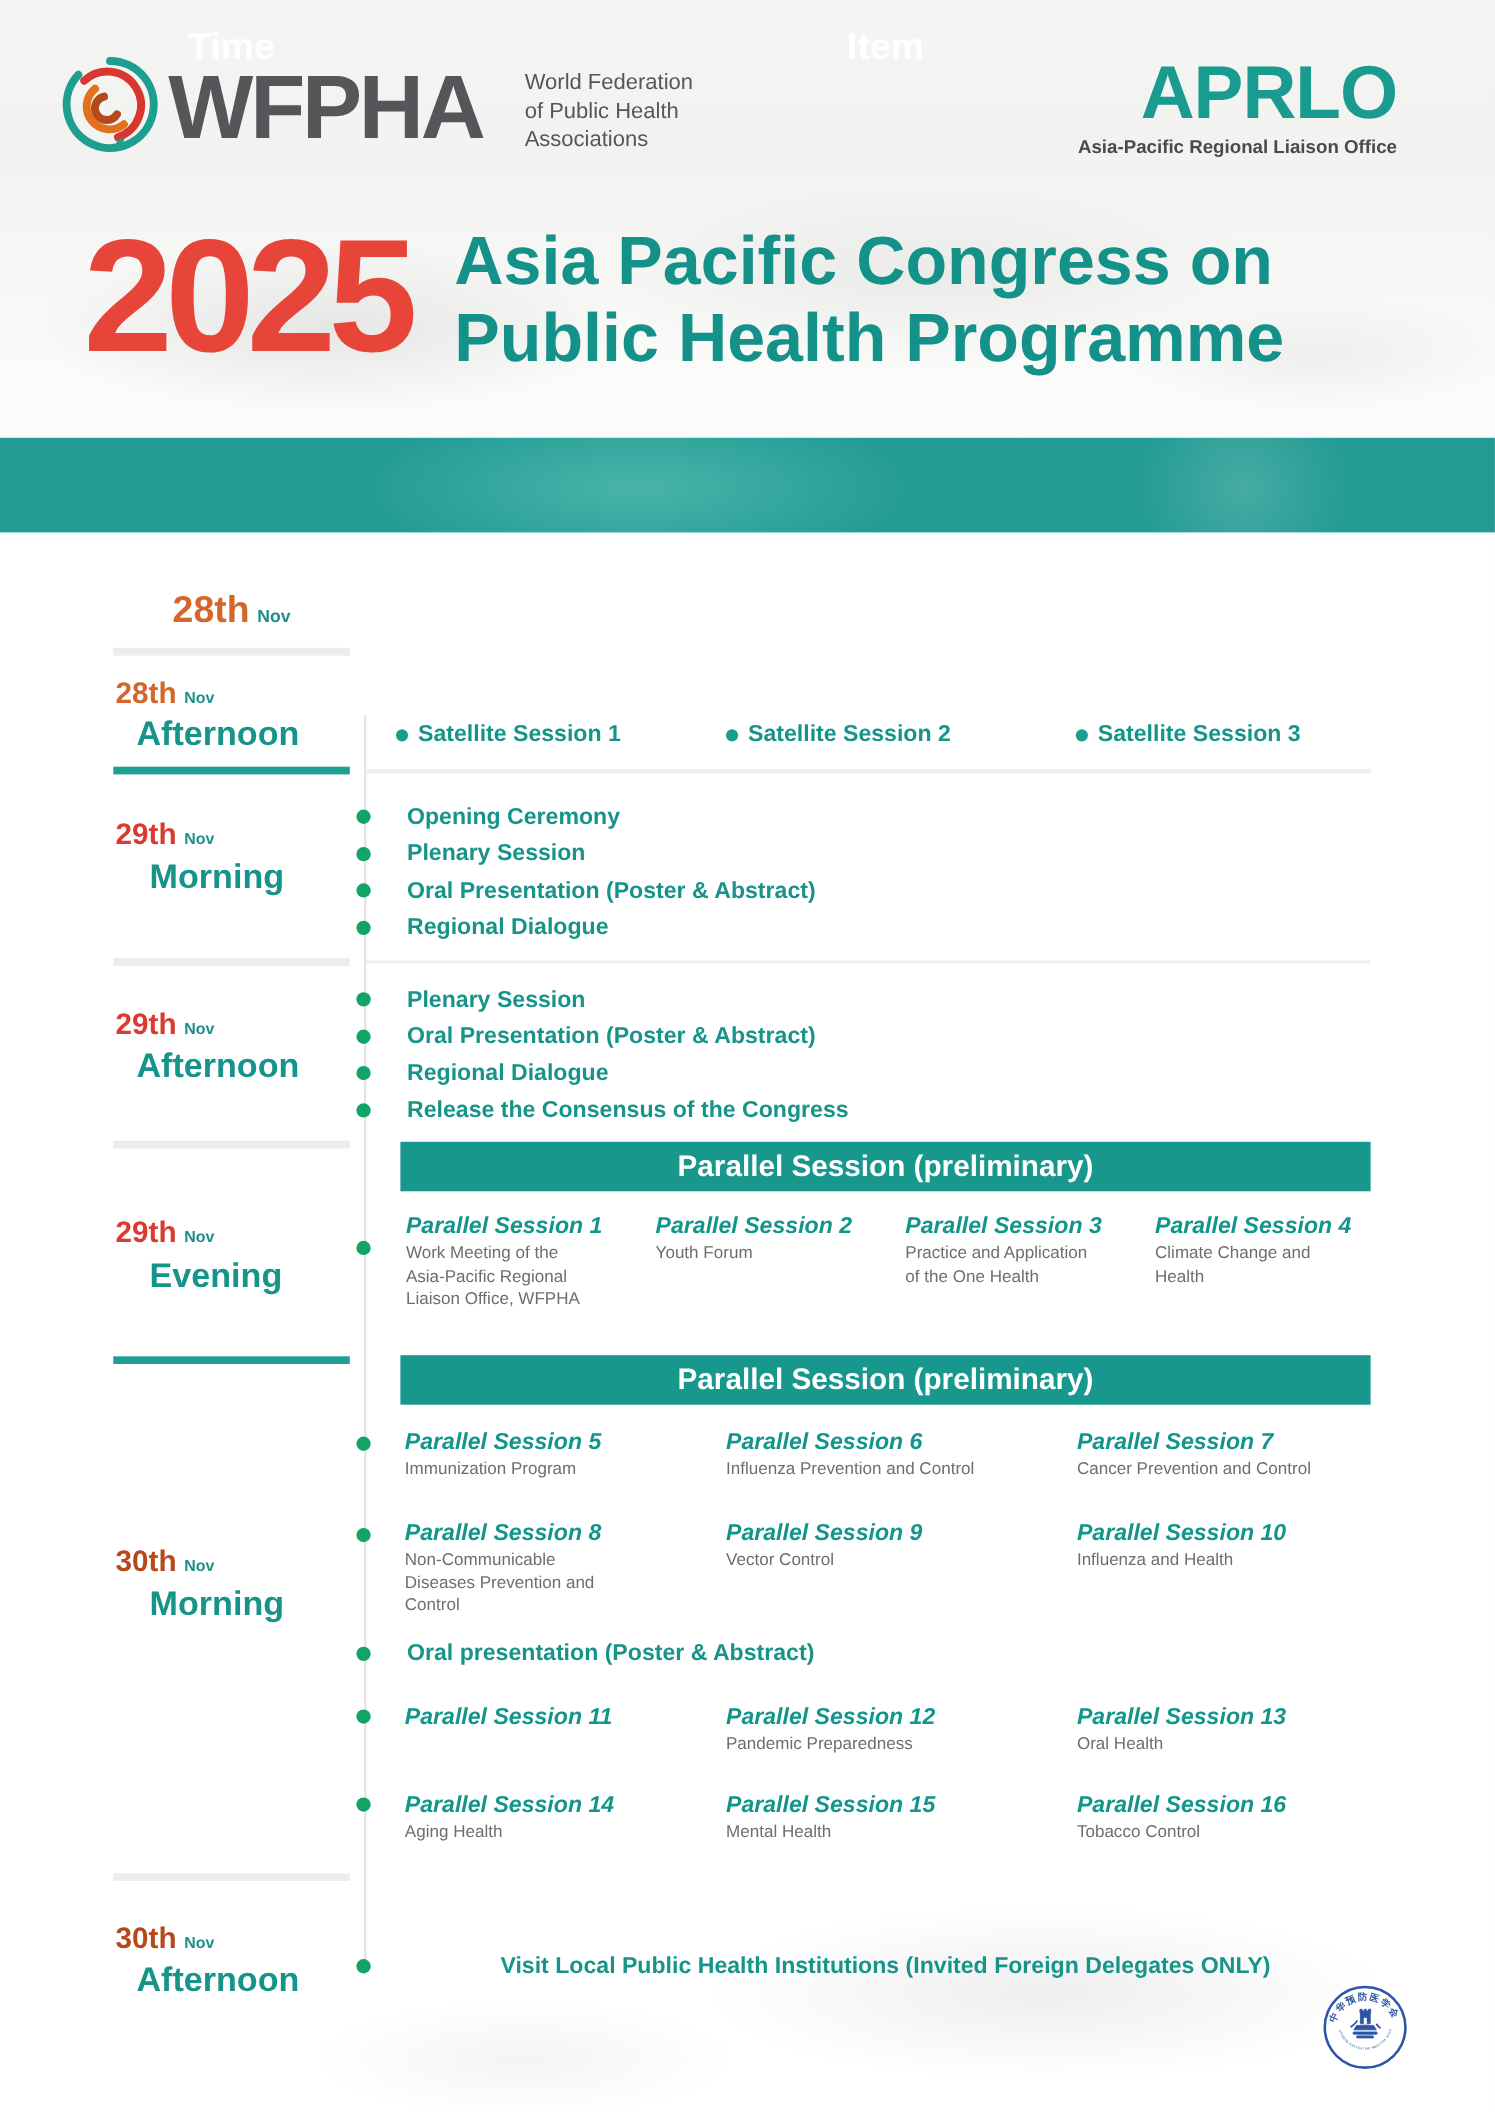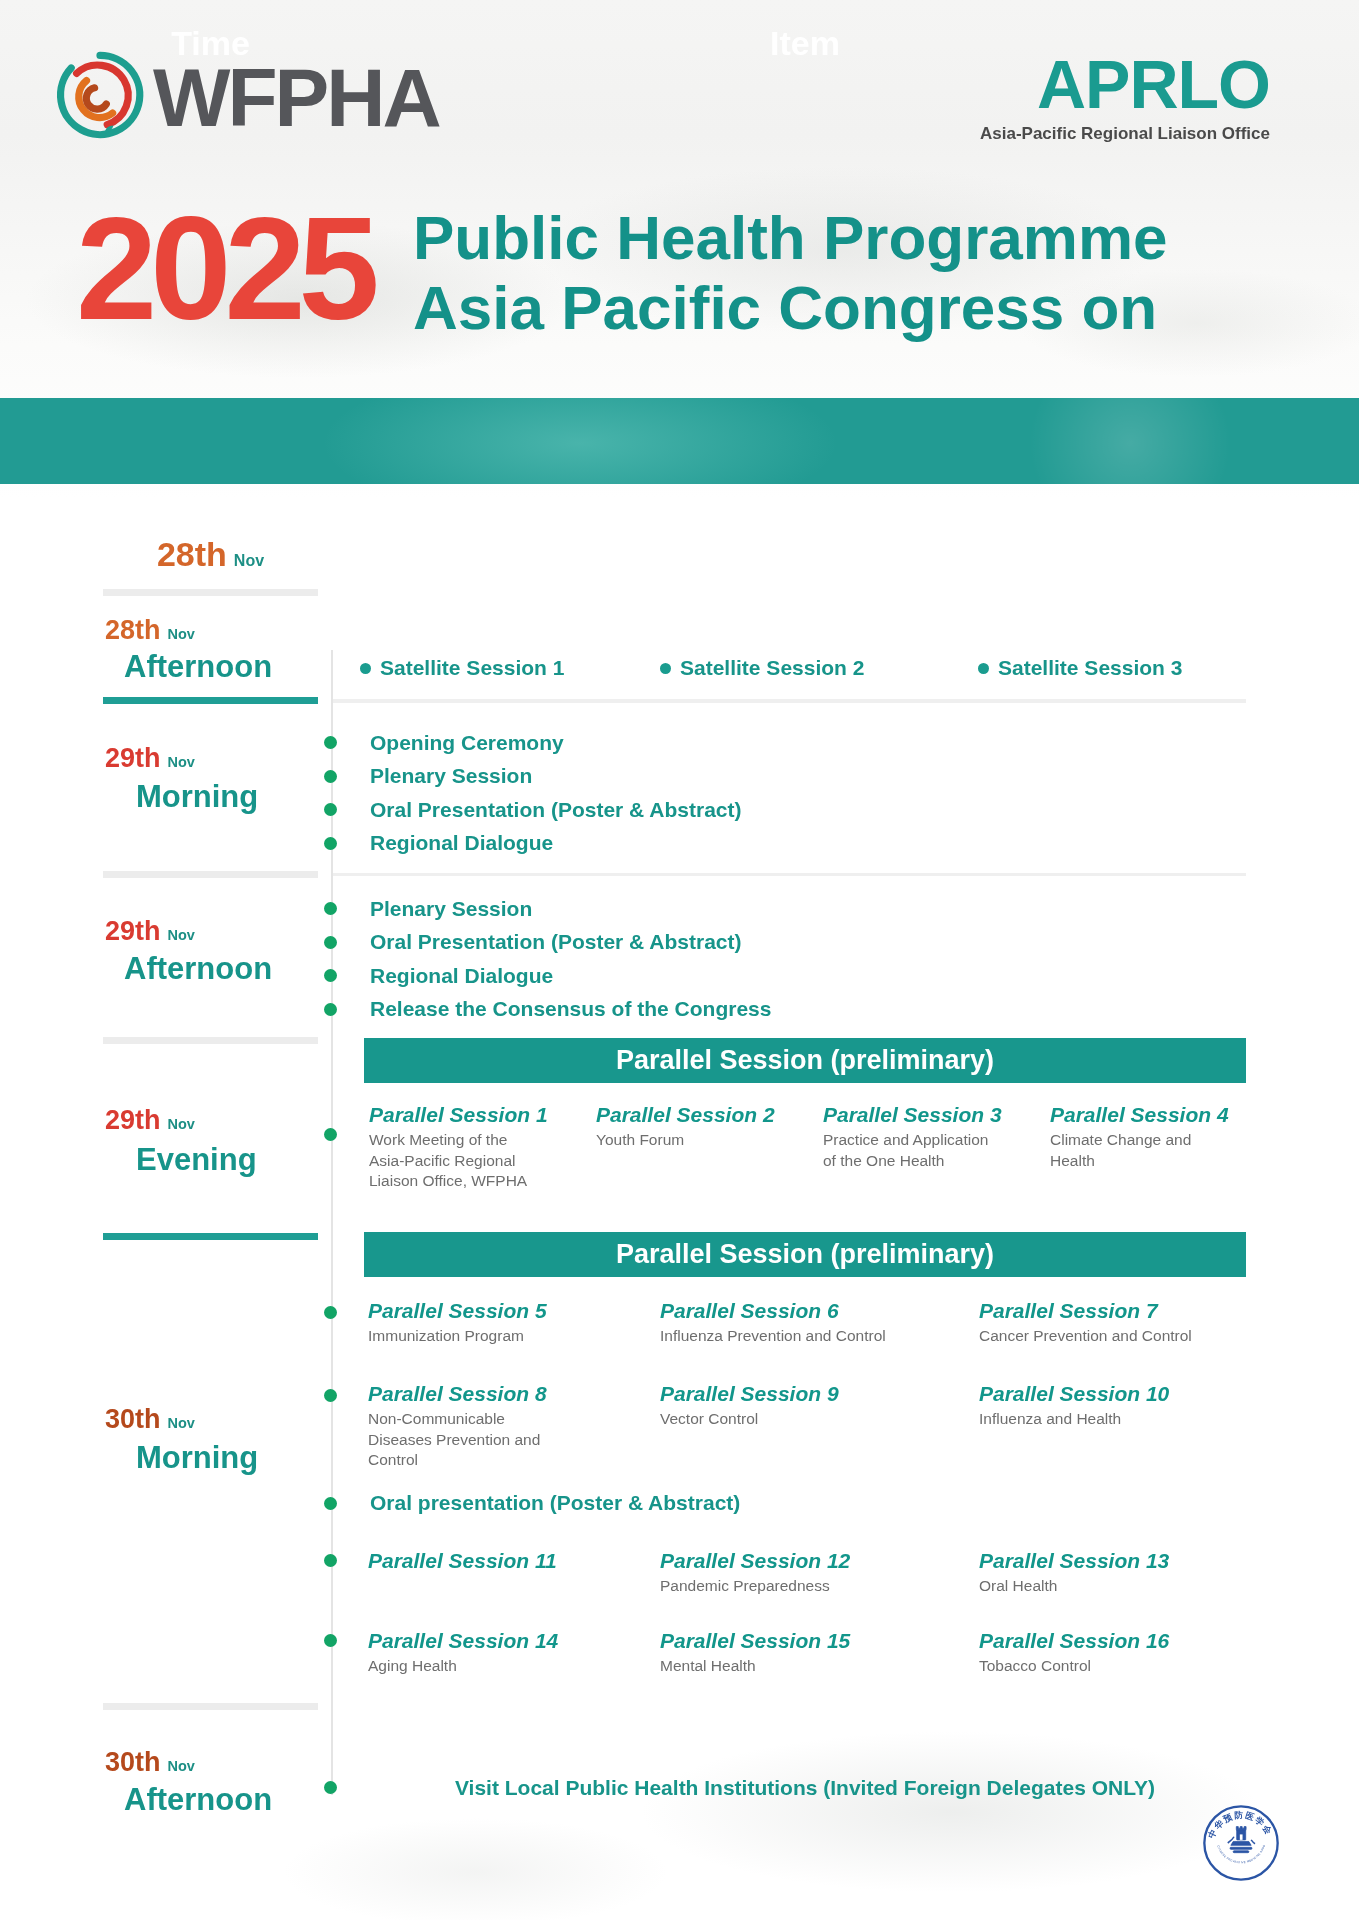--- a/index.html
+++ b/index.html
@@ -101,27 +101,30 @@
   <svg class="wfpha-mark" viewBox="0 0 100 100">
     <g fill="none" stroke-linecap="round">
       <path d="M 50 6 A 44 44 0 1 1 18 20" stroke="#1D9E8F" stroke-width="8"></path>
       <path d="M 24 26 A 34 34 0 1 1 58 83" stroke="#D8372F" stroke-width="8"></path>
       <path d="M 35 34 A 23 23 0 1 0 64 70" stroke="#E2711F" stroke-width="8"></path>
       <path d="M 44 42 A 12 12 0 1 0 57 60" stroke="#B5491C" stroke-width="8"></path>
       <path d="M 55 93 q 8 -2 10 -9 q -9 0 -10 9 Z" fill="#1D9E8F" stroke="none"></path>
     </g>
   </svg>
   <div class="wfpha-acronym">WFPHA</div>
+  <div class="wfpha-name">World Federation
+of Public Health
+Associations</div>
   <div class="aprlo-acronym">APRLO</div>
   <div class="aprlo-subtitle">Asia-Pacific Regional Liaison Office</div>
 
   <div class="title-year">2025</div>
   <div class="title-lines">
+    <div>Asia Pacific Congress on</div>
     <div>Public Health Programme</div>
-    <div>Asia Pacific Congress on</div>
   </div>
 
   <div class="thead">
     <div class="glow1"></div>
     <div class="glow2"></div>
   </div>
   <span class="th-time">Time</span>
   <span class="th-item">Item</span>
 
   <div class="vline"></div>

